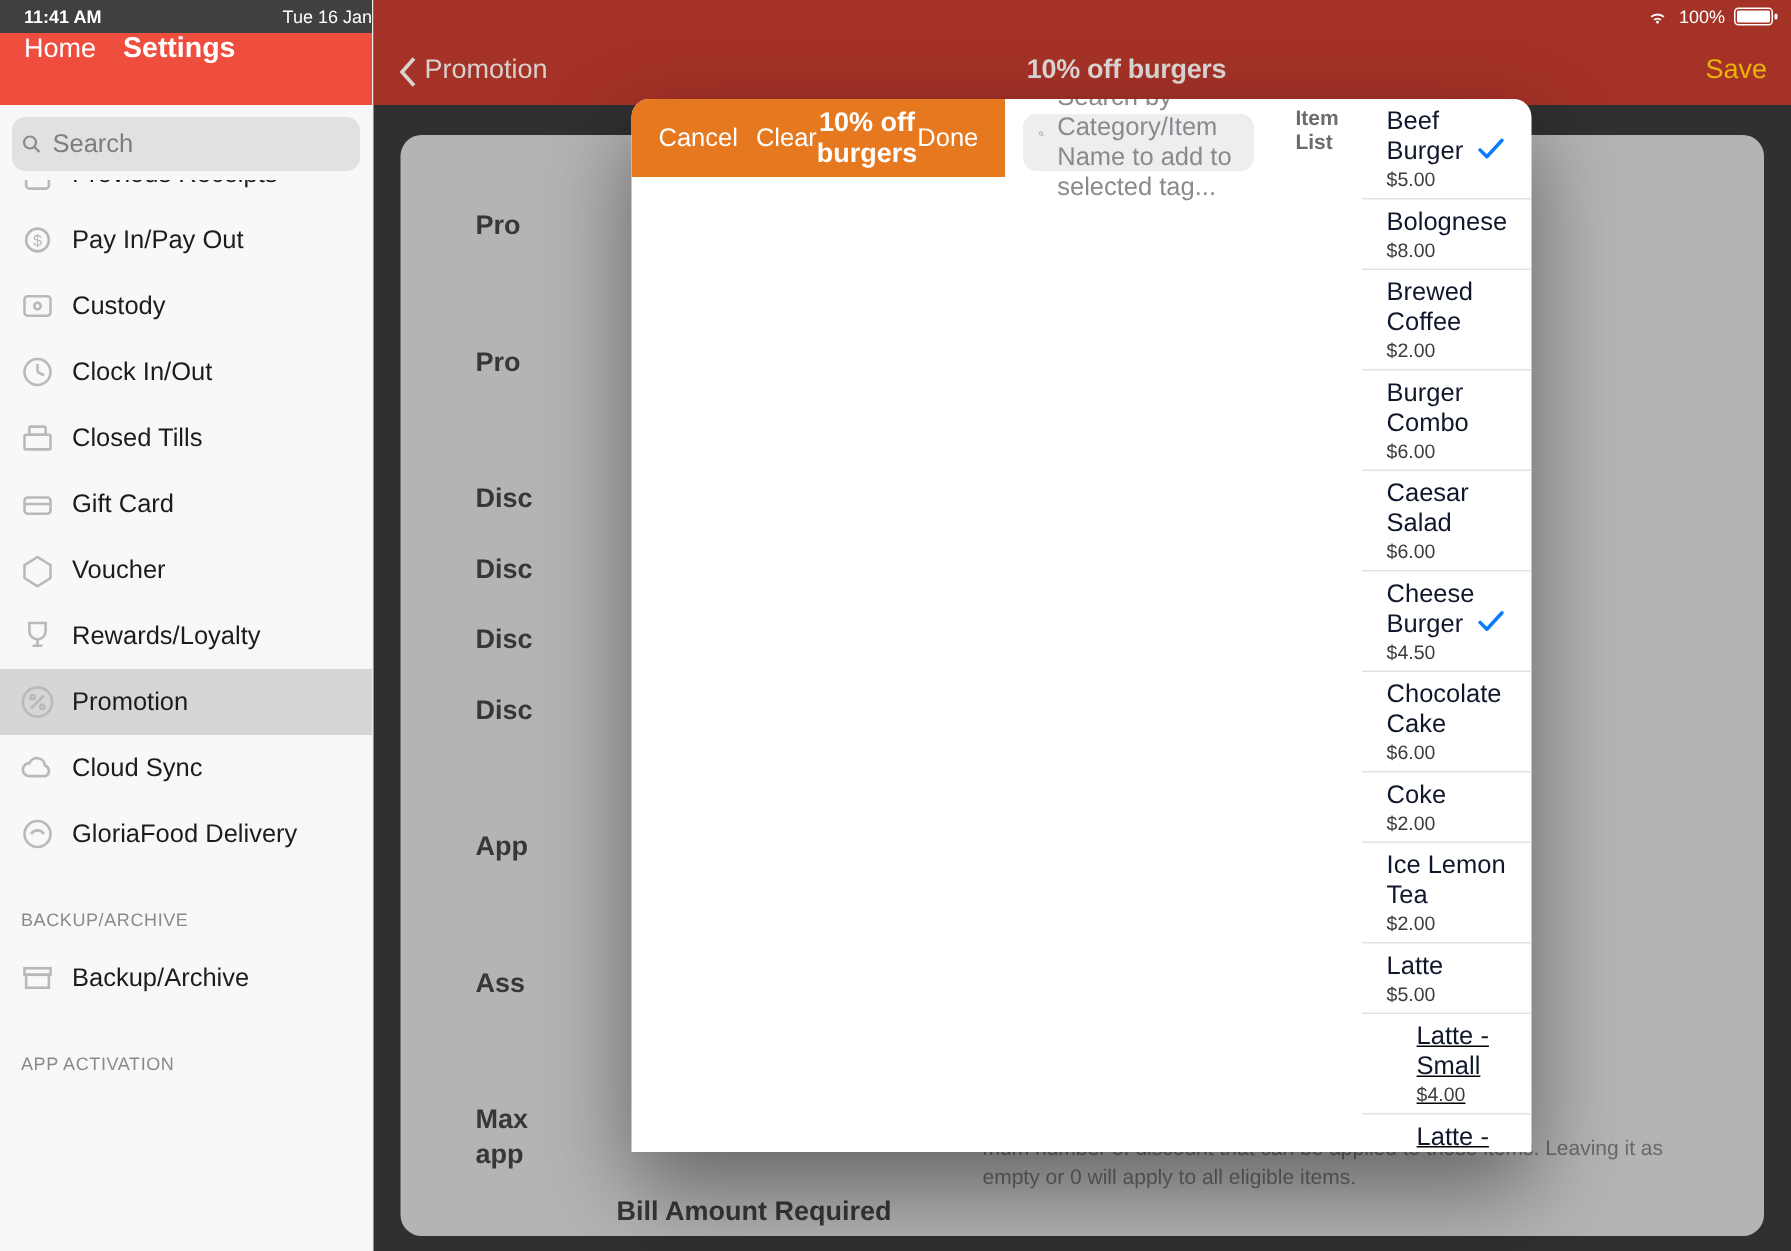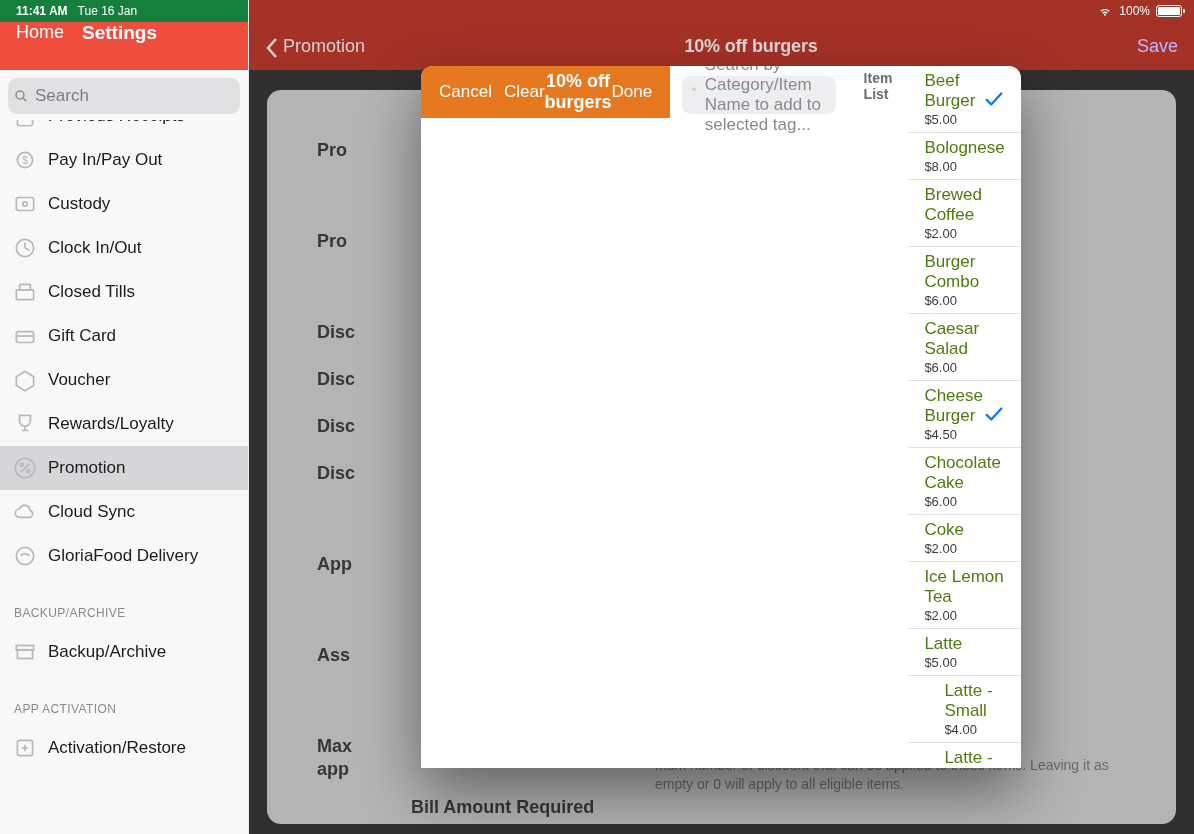--- a/index.html
+++ b/index.html
@@ -6,22 +6,22 @@
   html, body { width: 1194px; height: 834px; overflow: hidden; font-family: -apple-system, "Helvetica Neue", Arial, sans-serif; }
   body { position: relative; }
 
   
   .sidebar {
     position: absolute; left: 0; top: 0; width: 249px; height: 834px;
     background: #f8f8f8; border-right: 1px solid rgba(0,0,0,0.05);
     display: flex; flex-direction: column;
   }
   .sidebar-status {
-    height: 22px; background: #15803d; color: #fff; font-size: 12px;
-    display: flex; align-items: center; padding-left: 16px; font-weight: 600;
+    height: 22px; background: #404040; color: #fff; font-size: 12px;
+    display: flex; align-items: center; padding-left: 16px; font-weight: 600; justify-content: space-between;
   }
   .sidebar-status .date { margin-left: 10px; font-weight: 500; }
   .sidebar-header {
     height: 48px; background: #ef4d3e; color: #fff; display: flex;
     align-items: flex-start; padding: 0 16px; font-size: 18px;
   }
   .sidebar-header .settings { margin-left: 18px; font-weight: 700; font-size: 19px; }
   .sidebar-search {
     margin: 8px 8px 6px 8px; background: #e1e1e3; border-radius: 9px;
     height: 36px; display: flex; align-items: center; padding: 0 5px;
@@ -59,21 +59,21 @@
   .main-status .batt { width: 26px; height: 12px; border: 1.5px solid #fff; border-radius: 3px; position: relative; display: inline-block; }
   .main-status .batt::after { content:""; position:absolute; right:-4px; top:3px; width:2px; height:4px; background:#fff; border-radius:1px; }
   .main-status .batt::before { content:""; position:absolute; left:1px; top:1px; bottom:1px; right:1px; background:#fff; border-radius:1px; }
   .main-header {
     height: 48px; background: #a53227; color: #d9d1ce; display: flex;
     align-items: center; padding: 0 16px; font-size: 18px;
   }
   .main-header .back { display: flex; align-items: center; color: #d9d1ce; }
   .main-header .chev { width: 14px; height: 20px; margin-right: 4px; }
   .main-header .title { flex: 1; text-align: center; font-weight: 600; font-size: 18px; color: #ddd8d6; letter-spacing: -0.2px; }
-  .main-header .save { color: #c4b5fd; }
+  .main-header .save { color: #eab308; }
 
   .dim-card {
     position: absolute; left: 18px; right: 18px; top: 90px; bottom: 10px;
     background: #b4b4b4; border-radius: 14px; padding: 50px 50px;
   }
   .dim-label { color: #373737; font-size: 18px; font-weight: 600; margin-bottom: 70px; }
   .dim-label.sm { margin-bottom: 26px; }
   .dim-note {
     position: absolute; left: 388px; right: 60px; bottom: 30px;
     color: #6a6a6a; font-size: 14px; line-height: 1.35;
@@ -97,23 +97,23 @@
     margin: 10px 12px 6px 12px; background: #eeedef; border-radius: 9px;
     height: 38px; display: flex; align-items: center; padding: 0 10px;
   }
   .modal-search .mag { width: 16px; height: 16px; color: #8a8a8d; margin-right: 8px; }
   .modal-search .ph { color: #8a8a8d; font-size: 17px; }
   .list-section { padding: 4px 16px 6px 16px; color: #6c6c70; font-size: 14px; font-weight: 600; }
   .item-row {
     padding: 5px 16px 5px 16px; border-bottom: 0.5px solid #e2e2e4;
     display: flex; align-items: center;
   }
-  .item-row.sub { padding-left: 36px; }
+  .item-row.sub { padding-left: 36px; text-decoration: underline; }
   .item-row .txt { flex:1; }
-  .item-row .name { font-size: 17px; color: #4d7c0f; }
+  .item-row .name { font-size: 17px; color: #0f172a; }
   .item-row .price { font-size: 13px; color: #3c3c3e; margin-top: 1px; }
   .chk { color: #0a7aff; width: 22px; height: 22px; }
 
   
   svg { display: block; }
 </style>
 </head>
 <body>
 
 <div class="sidebar">
@@ -244,29 +244,20 @@
         <span class="icon">
             <svg viewBox="0 0 24 24" fill="none" stroke="currentColor" stroke-width="1.6">
               <rect x="4" y="6" width="16" height="4"></rect>
               <rect x="5" y="10" width="14" height="8"></rect>
             </svg>
           </span>
         <span>Backup/Archive</span>
       </div>
 
       <div class="sidebar-section">APP ACTIVATION</div>
-      <div class="sidebar-item">
-        <span class="icon">
-            <svg viewBox="0 0 24 24" fill="none" stroke="currentColor" stroke-width="1.6">
-              <rect x="5" y="5" width="14" height="14" rx="2"></rect>
-              <path d="M12 9v6M9 12h6"></path>
-            </svg>
-          </span>
-        <span>Activation/Restore</span>
-      </div>
     </div>
   </div>
 </div>
 
 <div class="main">
   <div class="main-status">
     <span class="wifi">
       <svg viewBox="0 0 24 24" fill="currentColor">
           <path d="M12 19a1.5 1.5 0 100-3 1.5 1.5 0 000 3zm-4-4.3a6 6 0 018 0l-1.4 1.4a4 4 0 00-5.2 0L8 14.7zm-3-3a10.5 10.5 0 0114 0l-1.4 1.4a8.5 8.5 0 00-11.2 0L5 11.7z"></path>
         </svg>

